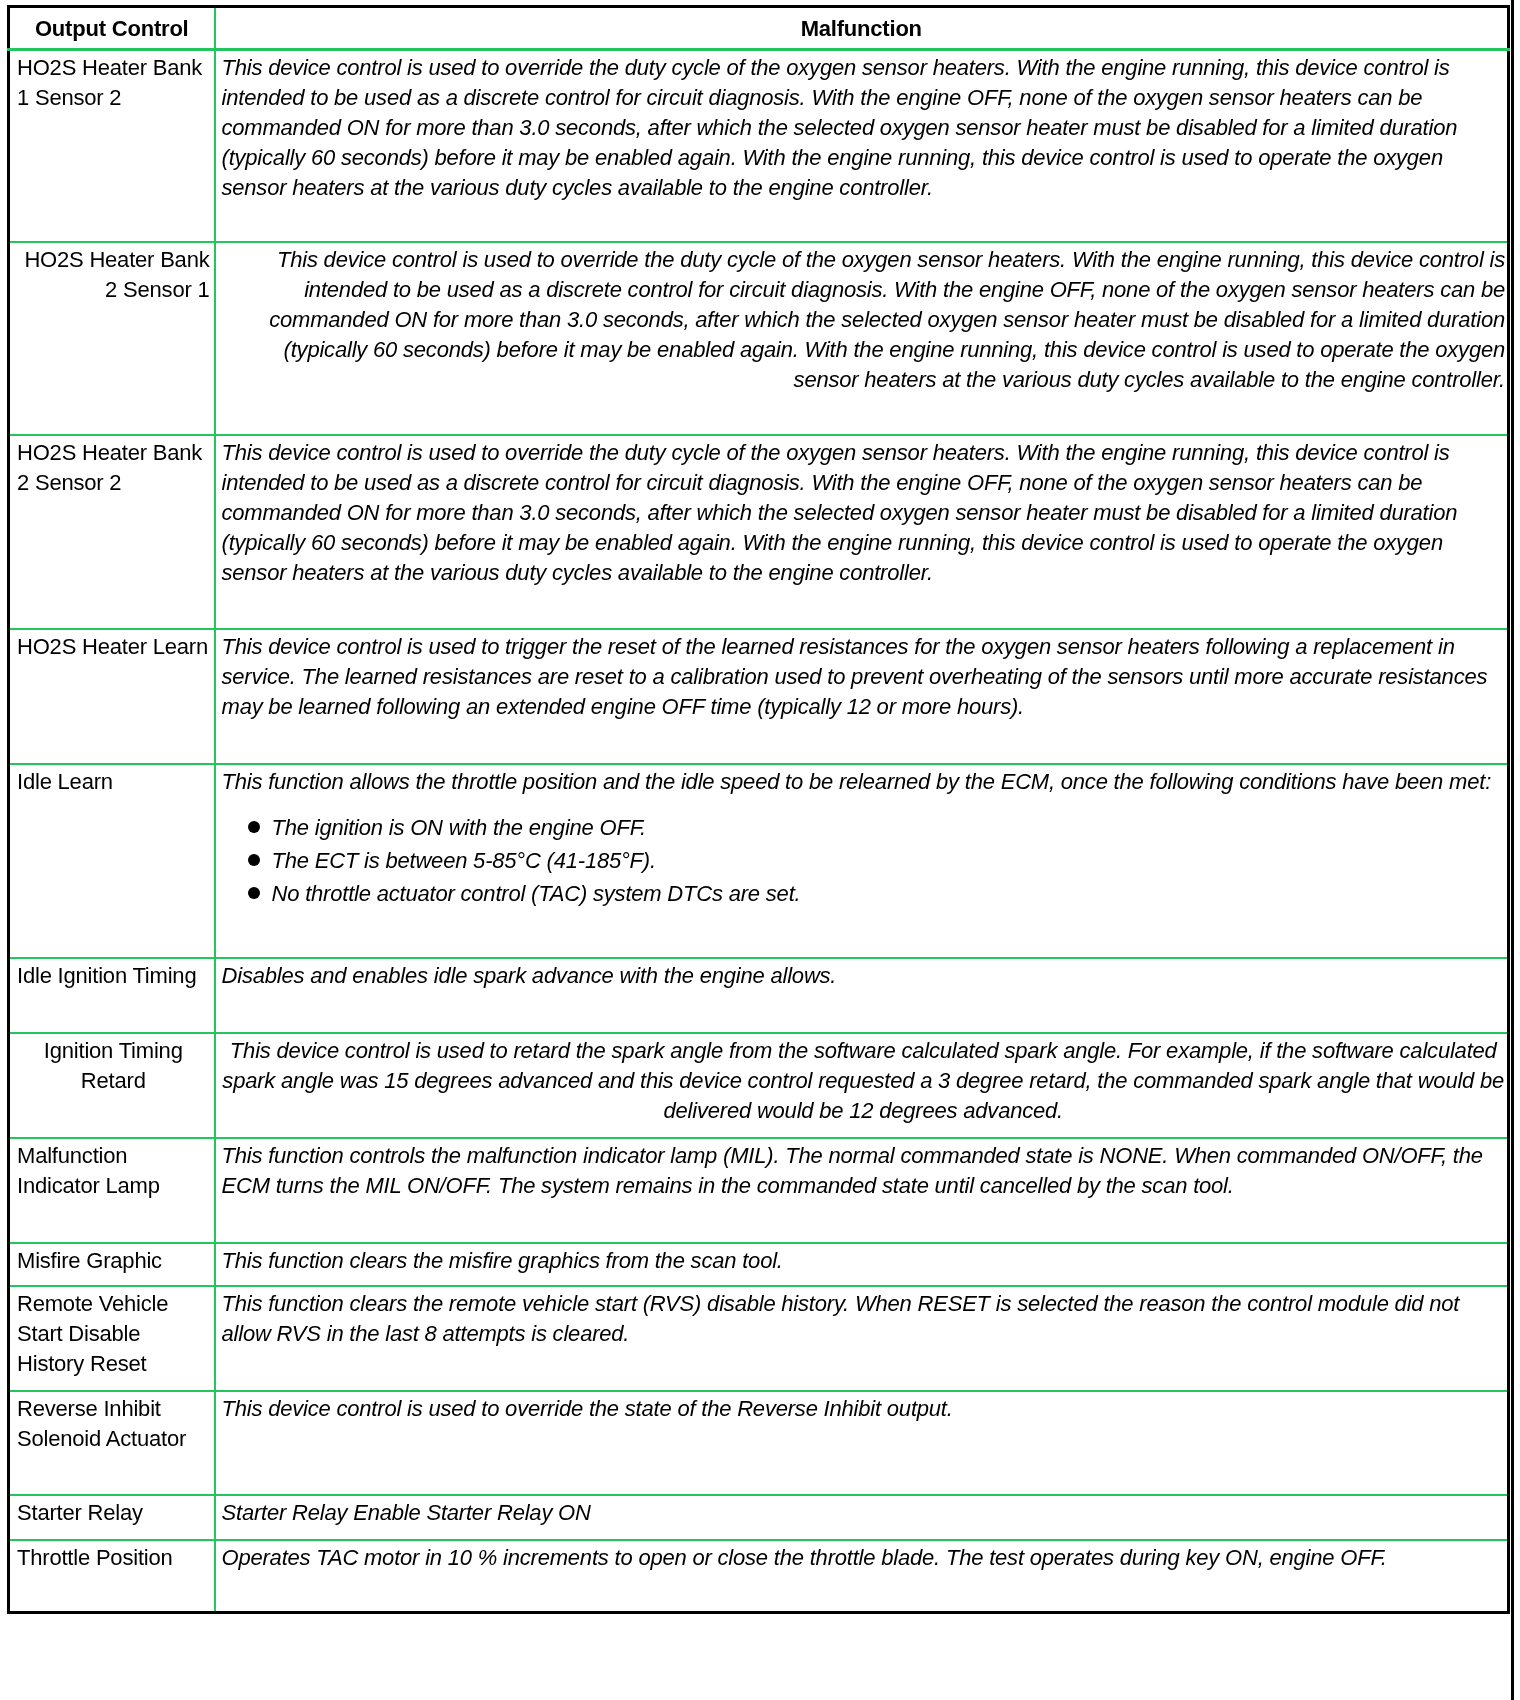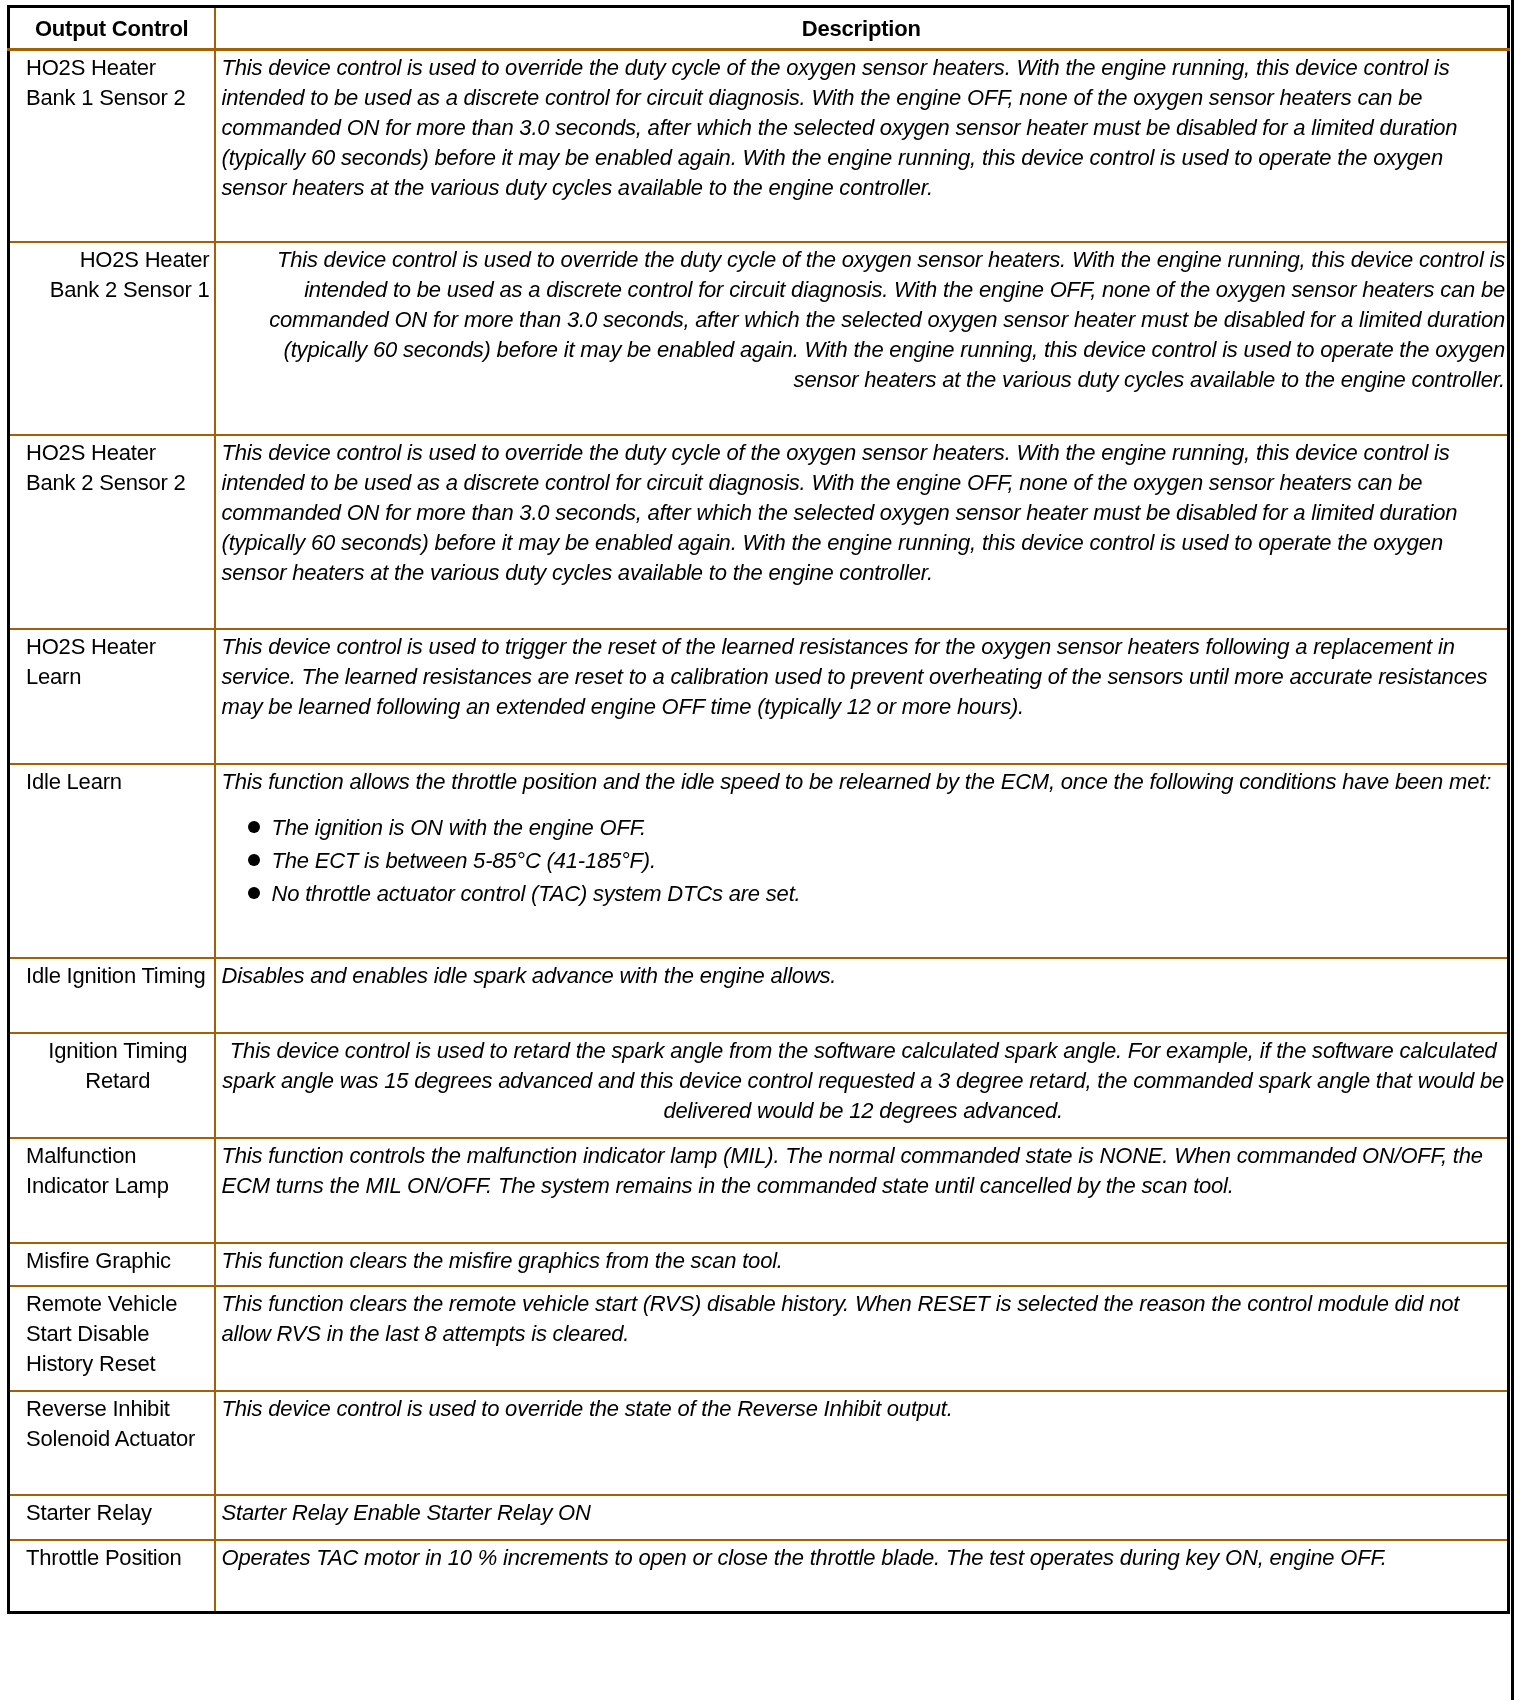--- a/index.html
+++ b/index.html
@@ -28,37 +28,37 @@
     left: 7px;
     top: 5px;
     width: 1500px;
     border-collapse: collapse;
     border: 3px solid #000;
     table-layout: fixed;
   }
   table.spec col.c1 { width: 206px; }
   table.spec col.c2 { width: 1294px; }
   table.spec th, table.spec td {
-    border: 2px solid #a16207;
+    border: 2px solid #22c55e;
     vertical-align: top;
     padding: 2px 4px 4px 4px;
     font-size: 22px;
     line-height: 30px;
     text-align: left;
     letter-spacing: -0.2px;
   }
   table.spec th {
     font-weight: bold;
     text-align: center;
     height: 34px;
     padding-top: 6px;
     padding-bottom: 0;
     border-bottom-width: 3px;
   }
-  table.spec td.name { padding-left: 16px; }
+  table.spec td.name { padding-left: 7px; }
   table.spec td.desc { padding-left: 6px; padding-right: 2px; font-style: italic; }
   ul.bullets {
     list-style: none;
     margin: 14px 0 0 0;
     padding: 0;
   }
   ul.bullets li {
     position: relative;
     padding-left: 50px;
     line-height: 33px;
@@ -93,21 +93,21 @@
 <div class="page-edge-line"></div>
 
 <table class="spec">
   <colgroup>
     <col class="c1">
     <col class="c2">
   </colgroup>
   <thead>
     <tr>
       <th>Output Control</th>
-      <th>Description</th>
+      <th>Malfunction</th>
     </tr>
   </thead>
   <tbody>
     <tr class="r0">
       <td class="name">HO2S Heater Bank 1 Sensor 2</td>
       <td class="desc">This device control is used to override the duty cycle of the oxygen sensor heaters. With the engine running, this device control is intended to be used as a discrete control for circuit diagnosis. With the engine OFF, none of the oxygen sensor heaters can be commanded ON for more than 3.0 seconds, after which the selected oxygen sensor heater must be disabled for a limited duration (typically 60 seconds) before it may be enabled again. With the engine running, this device control is used to operate the oxygen sensor heaters at the various duty cycles available to the engine controller.</td>
     </tr>
     <tr class="r1">
       <td class="name">HO2S Heater Bank 2 Sensor 1</td>
       <td class="desc">This device control is used to override the duty cycle of the oxygen sensor heaters. With the engine running, this device control is intended to be used as a discrete control for circuit diagnosis. With the engine OFF, none of the oxygen sensor heaters can be commanded ON for more than 3.0 seconds, after which the selected oxygen sensor heater must be disabled for a limited duration (typically 60 seconds) before it may be enabled again. With the engine running, this device control is used to operate the oxygen sensor heaters at the various duty cycles available to the engine controller.</td>

